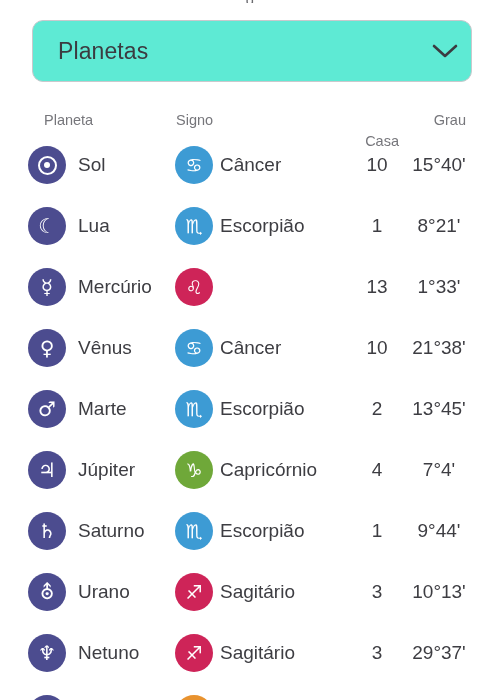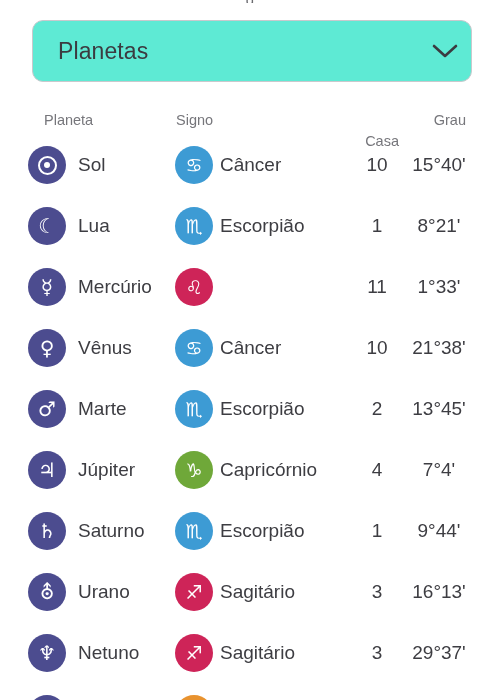--- a/index.html
+++ b/index.html
@@ -122,21 +122,21 @@
         <div class="cell-text cell-planet-name">Lua</div>
         <div class="badge badge-sign" style="background: rgb(61, 155, 212);">♏</div>
         <div class="cell-text cell-sign-name">Escorpião</div>
         <div class="cell-casa">1</div>
         <div class="cell-grau">8°21'</div>
       </div>
       <div class="row" style="top: 268px;">
         <div class="badge badge-planet" style="background: rgb(76, 76, 143);">☿</div>
         <div class="cell-text cell-planet-name">Mercúrio</div>
         <div class="badge badge-sign" style="background: rgb(206, 36, 88);">♌</div>
-        <div class="cell-casa">11</div>
+        <div class="cell-casa">13</div>
         <div class="cell-grau">1°33'</div>
       </div>
       <div class="row" style="top: 329px;">
         <div class="badge badge-planet" style="background: rgb(76, 76, 143);">♀</div>
         <div class="cell-text cell-planet-name">Vênus</div>
         <div class="badge badge-sign" style="background: rgb(61, 155, 212);">♋</div>
         <div class="cell-text cell-sign-name">Câncer</div>
         <div class="cell-casa">10</div>
         <div class="cell-grau">21°38'</div>
       </div>
@@ -163,21 +163,21 @@
         <div class="cell-text cell-sign-name">Escorpião</div>
         <div class="cell-casa">1</div>
         <div class="cell-grau">9°44'</div>
       </div>
       <div class="row" style="top: 573px;">
         <div class="badge badge-planet" style="background: rgb(76, 76, 143);">⛢</div>
         <div class="cell-text cell-planet-name">Urano</div>
         <div class="badge badge-sign" style="background: rgb(206, 36, 88);">♐</div>
         <div class="cell-text cell-sign-name">Sagitário</div>
         <div class="cell-casa">3</div>
-        <div class="cell-grau">16°13'</div>
+        <div class="cell-grau">10°13'</div>
       </div>
       <div class="row" style="top: 634px;">
         <div class="badge badge-planet" style="background: rgb(76, 76, 143);">♆</div>
         <div class="cell-text cell-planet-name">Netuno</div>
         <div class="badge badge-sign" style="background: rgb(206, 36, 88);">♐</div>
         <div class="cell-text cell-sign-name">Sagitário</div>
         <div class="cell-casa">3</div>
         <div class="cell-grau">29°37'</div>
       </div>
       <div class="row" style="top: 695px;">

